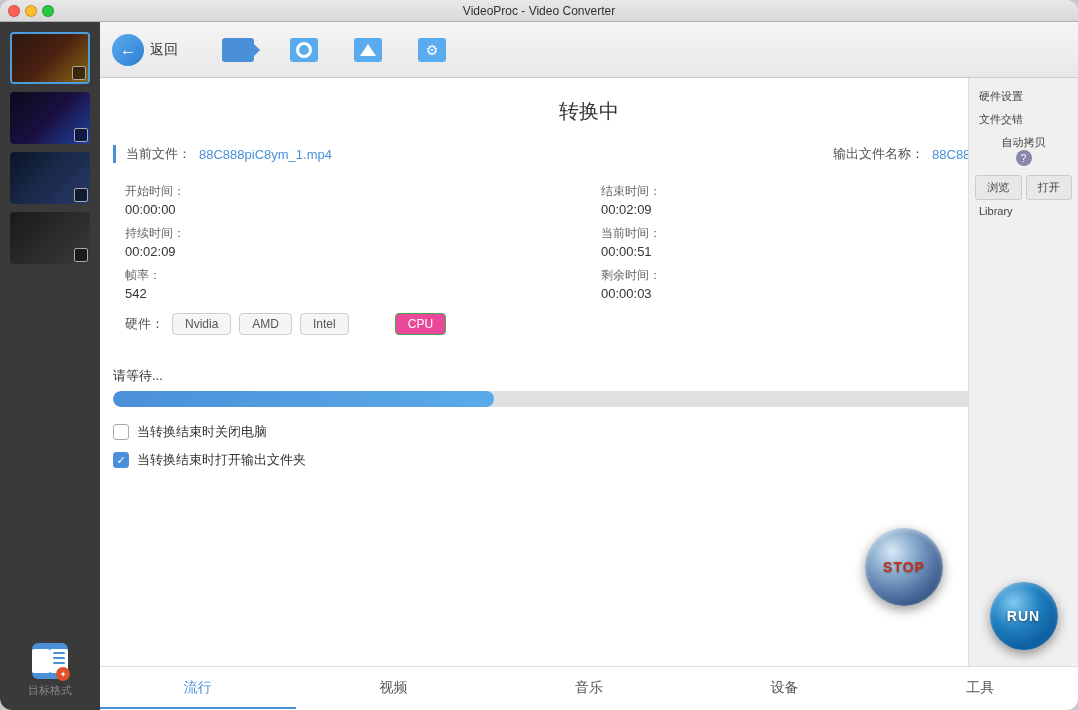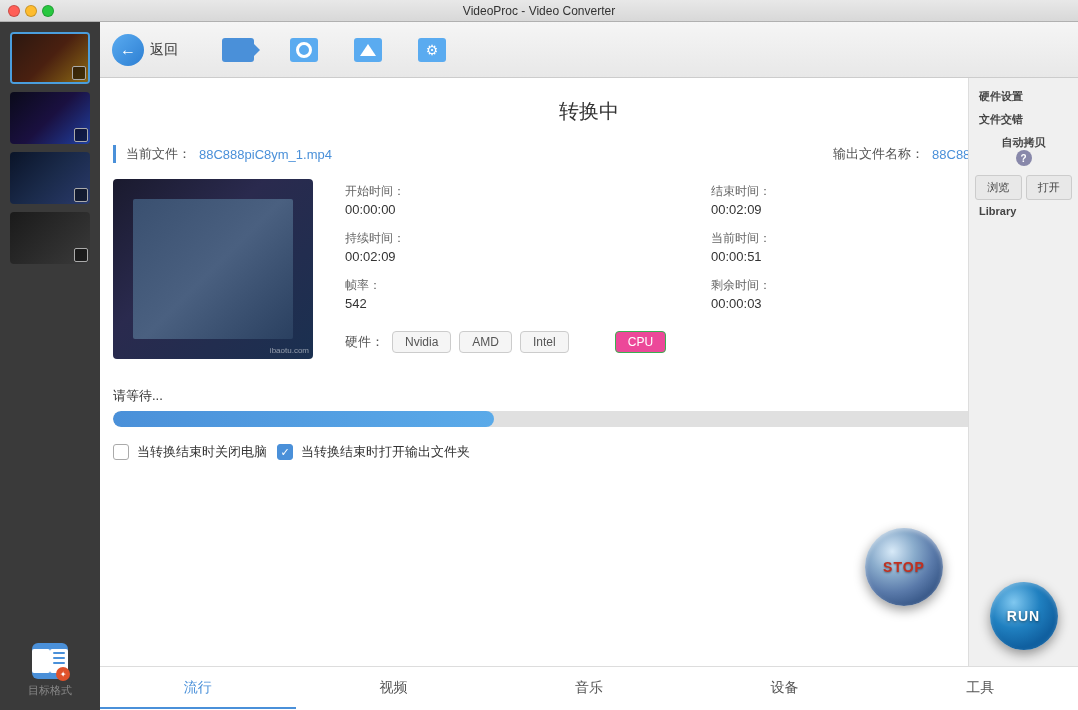--- a/index.html
+++ b/index.html
@@ -10,21 +10,21 @@
       height: 710px;
       overflow: hidden;
       position: relative;
     }
 
     
     .window-frame {
       position: absolute;
       top: 0; left: 0; right: 0; bottom: 0;
       background: #ececec;
-      border-radius: 0;
+      border-radius: 12px;
       overflow: hidden;
     }
 
     
     .title-bar {
       height: 22px;
       background: linear-gradient(to bottom, #e8e8e8, #d8d8d8);
       display: flex;
       align-items: center;
       justify-content: center;
@@ -332,20 +332,21 @@
       transform: translateY(-50%);
       font-size: 12px;
       color: #555;
       font-weight: 600;
     }
 
     
     .checkbox-section {
       margin-top: 16px;
       display: flex;
+      flex-direction: column;
       gap: 10px;
     }
     .checkbox-row {
       display: flex;
       align-items: center;
       gap: 8px;
     }
     .cb-box {
       width: 16px; height: 16px;
       border: 1px solid #aaa;
@@ -412,21 +413,20 @@
       display: flex;
       flex-direction: column;
       padding: 8px 6px;
       gap: 2px;
     }
     .rc-item {
       font-size: 11px;
       color: #444;
       padding: 3px 4px;
       cursor: pointer;
-      font-weight: bold;
     }
     .rc-item.with-question {
       display: flex;
       align-items: center;
       justify-content: space-between;
       flex-direction: column;
     }
     .question-mark {
       width: 16px; height: 16px;
       border-radius: 50%;
@@ -542,24 +542,20 @@
           <div class="file-info-row">
             <span class="file-info-label">当前文件：</span>
             <span class="file-info-value">88C888piC8ym_1.mp4</span>
             <div class="output-section">
               <span class="file-info-label">输出文件名称：</span>
               <span class="file-info-value">88C888piC8ym_1.mp4</span>
             </div>
           </div>
 
           <div class="preview-section">
-            <div class="video-preview">
-              <div class="video-preview-inner"></div>
-              <div class="video-watermark">ibaotu.com</div>
-            </div>
 
             <div class="stats-section">
               <div class="stat-item">
                 <div class="stat-label">开始时间：</div>
                 <div class="stat-value">00:00:00</div>
               </div>
               <div class="stat-item">
                 <div class="stat-label">结束时间：</div>
                 <div class="stat-value">00:02:09</div>
               </div>

